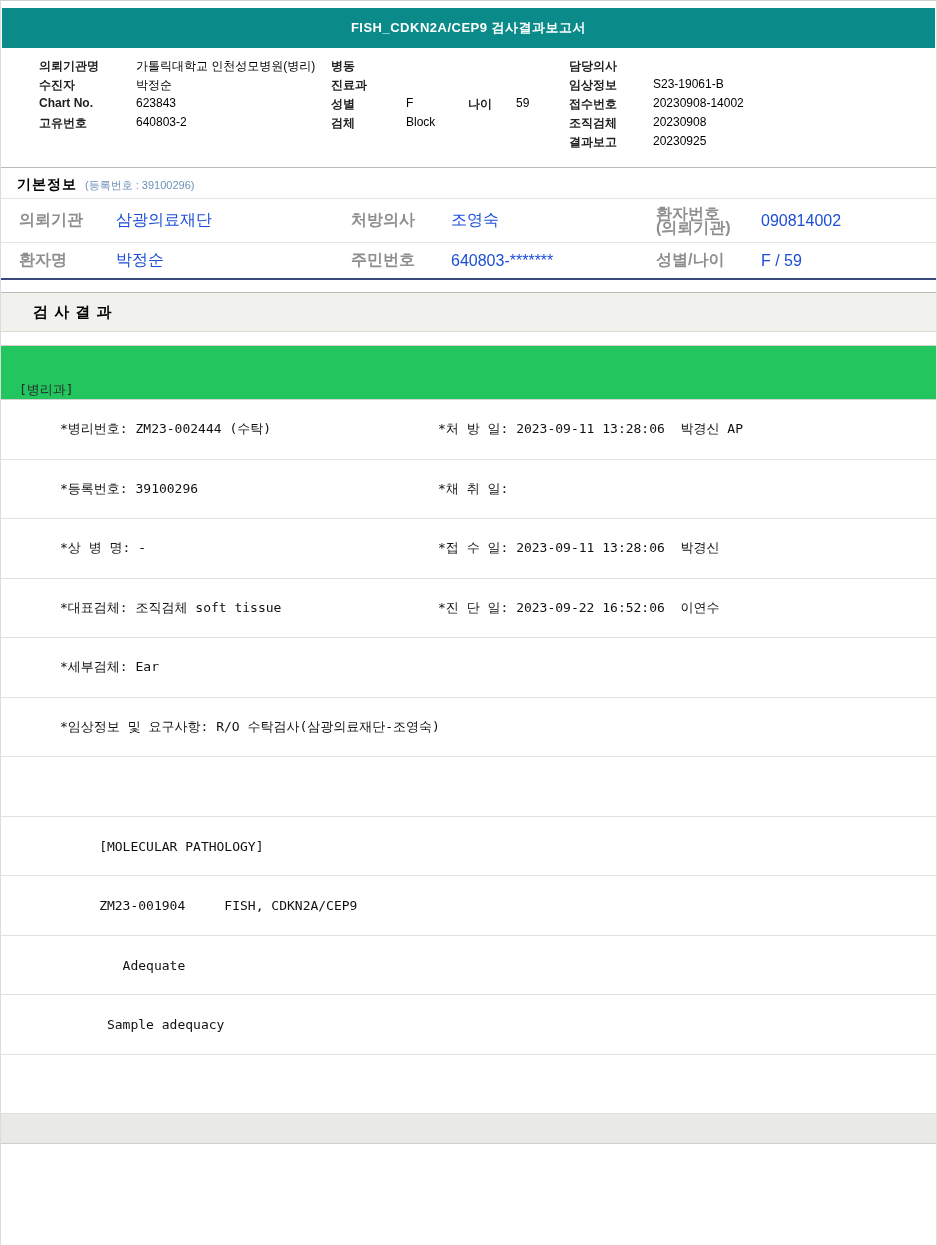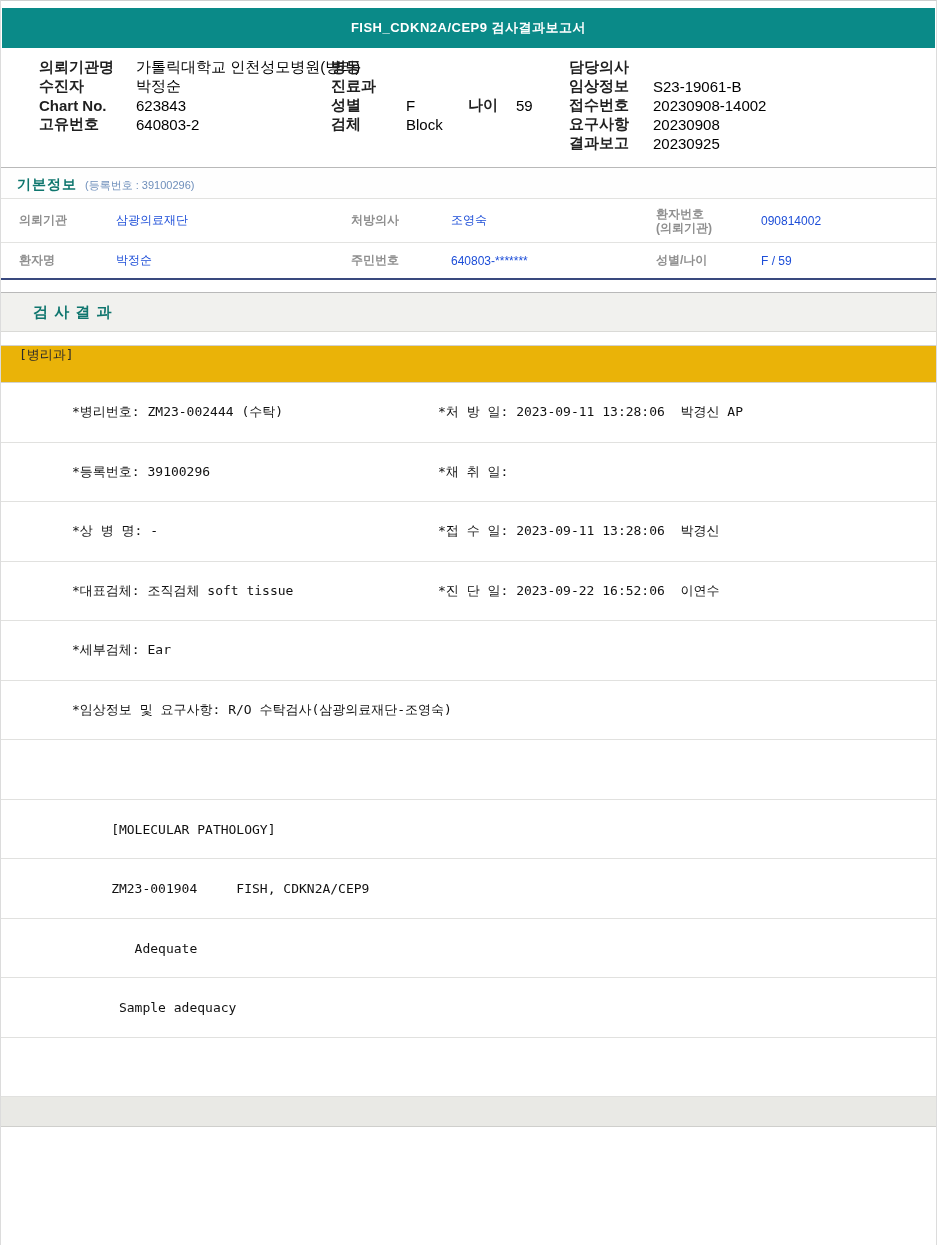--- a/index.html
+++ b/index.html
@@ -16,67 +16,67 @@
     margin:7px 1px 0 1px; height:40px; background:#0a8a88;
     display:flex; align-items:center; justify-content:center;
   }
   .title-bar h1 { color:#fff; font-size:13px; font-weight:bold; letter-spacing:.5px; }
   
   .patient-header { position:relative; height:120px; border-bottom:1px solid #b9b9b9; }
   .ph-col { position:absolute; top:10px; }
   .ph-col1 { left:38px; }
   .ph-col2 { left:330px; }
   .ph-col3 { left:568px; }
-  .hrow { display:flex; align-items:center; height:19px; font-size:15px; }
+  .hrow { display:flex; height:19px; font-size:12px; }
   .hlabel { font-weight:bold; color:#1f1f1f; }
   .ph-col1 .hlabel { width:97px; }
   .ph-col2 .hlabel { width:75px; }
   .ph-col3 .hlabel { width:84px; }
   .hvalue { color:#000000; }
   .hvalue.v-sex { width:62px; }
   .hlabel.l-age { width:48px; }
   
   .section-bar {
     display:flex; align-items:baseline; gap:8px; padding-left:16px;
     border-bottom:1px solid #e2e2e0; background:#fefefe; height:31px;
   }
   .section-bar .inner { display:flex; align-items:baseline; gap:8px; margin-top:8px; }
-  .section-title { color:#0f766e; font-size:14px; font-weight:bold; letter-spacing:1px; }
+  .section-title { color:#000000; font-size:14px; font-weight:bold; letter-spacing:1px; }
   .section-sub { color:#6f8fbb; font-size:11px; }
   
   .bi-row {
     display:grid; grid-template-columns:97px 235px 100px 205px 105px 1fr;
-    align-items:center; padding-left:18px; font-size:12px;
+    align-items:center; padding-left:18px; font-size:16px;
   }
   .bi-row1 { height:44px; border-bottom:1px solid #e3e3e1; }
   .bi-row2 { height:37px; border-bottom:2px solid #39497e; }
   .bi-label { color:#8f8f8f; font-weight:bold; }
   .bi-label.two-line span { display:block; line-height:14px; }
   .bi-value { color:#1d4ed8; }
   
   .results-bar {
     margin-top:12px; height:40px; background:#f1f1ee;
     border-top:1px solid #b9b9b9; border-bottom:1px solid #dadad7;
     display:flex; align-items:center; padding-left:32px;
   }
   .results-bar .section-title { font-size:15px; }
   .dept-row {
-    margin-top:13px; height:38px; background:#eab308;
+    margin-top:13px; height:55px; background:#22c55e;
     border-top:1px solid #d2d2cf; border-bottom:1px solid #d2d2cf;
-    display:flex; align-items:flex-start; padding-left:18px;
+    display:flex; align-items:flex-end; padding-left:18px;
     font-family:"DejaVu Sans Mono","Liberation Mono",monospace;
     font-size:13px; color:#2a2a2a;
   }
   .rrow { position:relative; height:59.5px; border-bottom:1px solid #e1e1df; }
   .rleft, .rright {
     position:absolute; top:50%; transform:translateY(-50%);
     font-family:"DejaVu Sans Mono","Liberation Mono",monospace;
     font-size:13px; color:#111; white-space:pre;
   }
-  .rleft  { left:71px; }
+  .rleft  { left:59px; }
   .rright { left:437px; }
   
   .footer-strip { height:30px; background:#e9e9e5; border-bottom:1px solid #cfcfcc; }
 </style>
 </head>
 <body>
 
 <div class="page">
 
   <header class="title-bar">
@@ -131,21 +131,21 @@
       </div>
       <div class="hrow">
         <span class="hlabel">임상정보</span>
         <span class="hvalue">S23-19061-B</span>
       </div>
       <div class="hrow">
         <span class="hlabel">접수번호</span>
         <span class="hvalue">20230908-14002</span>
       </div>
       <div class="hrow">
-        <span class="hlabel">요구사항</span>
+        <span class="hlabel">조직검체</span>
         <span class="hvalue">20230908</span>
       </div>
       <div class="hrow">
         <span class="hlabel">결과보고</span>
         <span class="hvalue">20230925</span>
       </div>
     </div>
   </section>
 
   <section>

